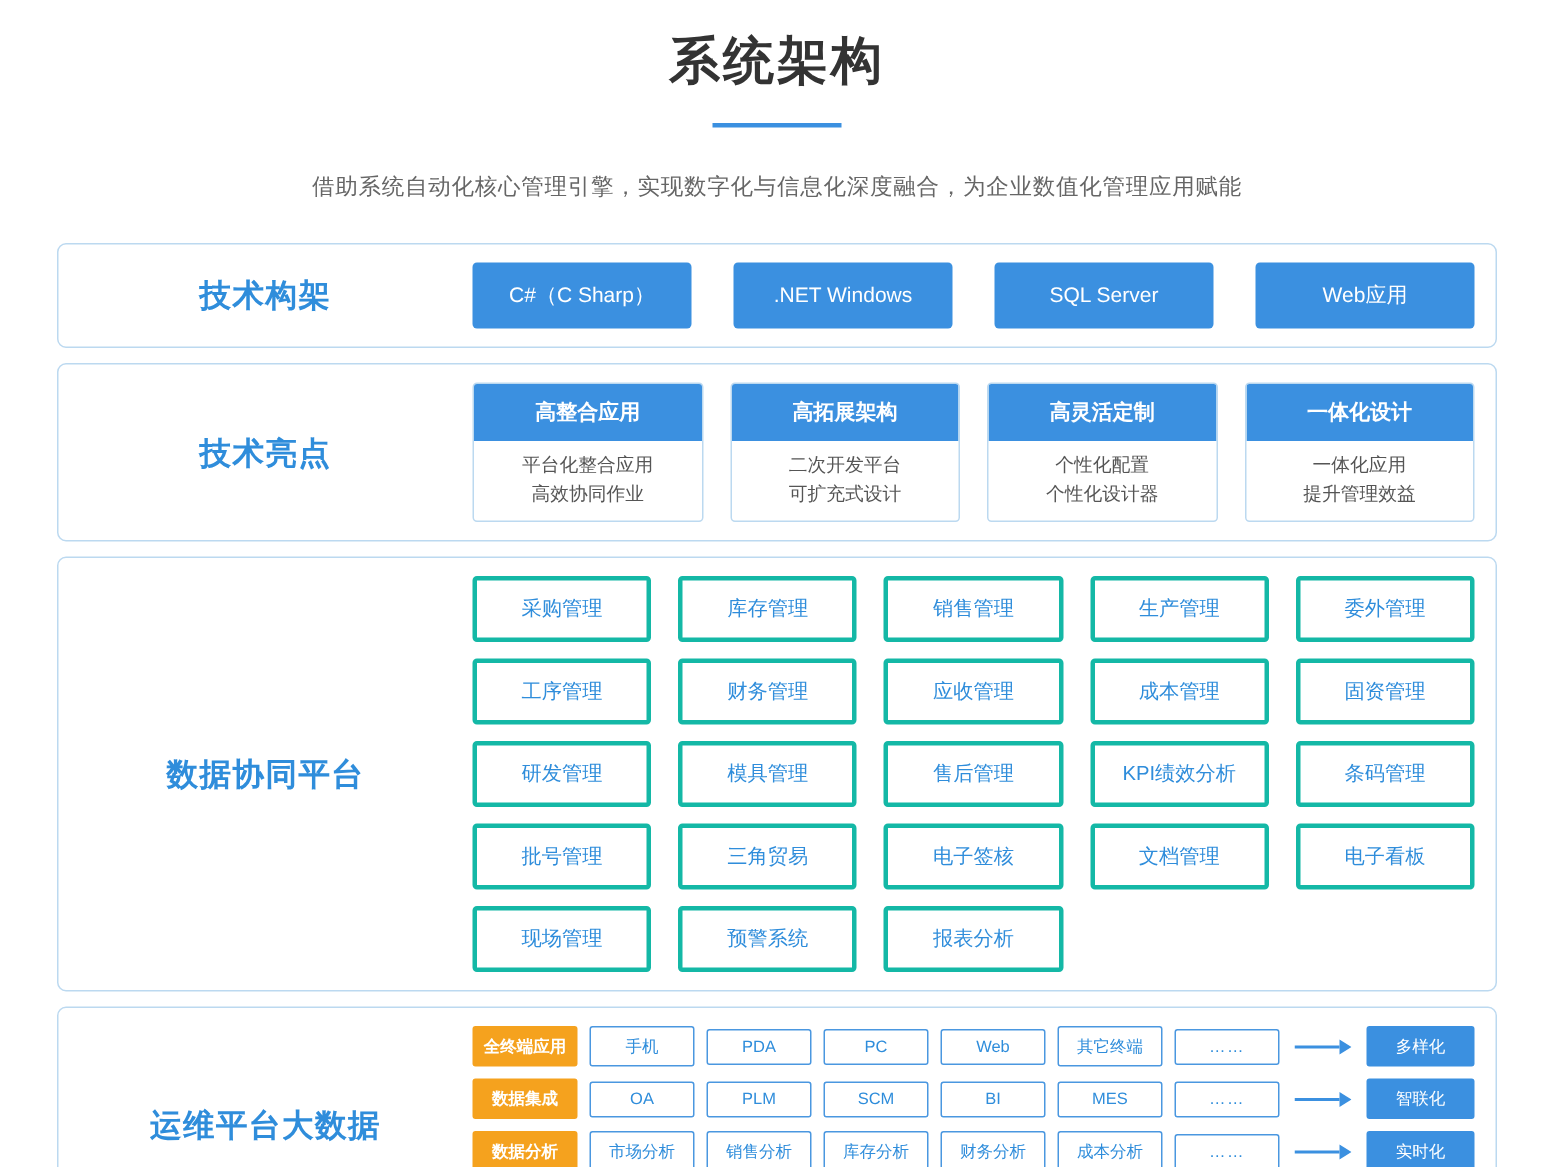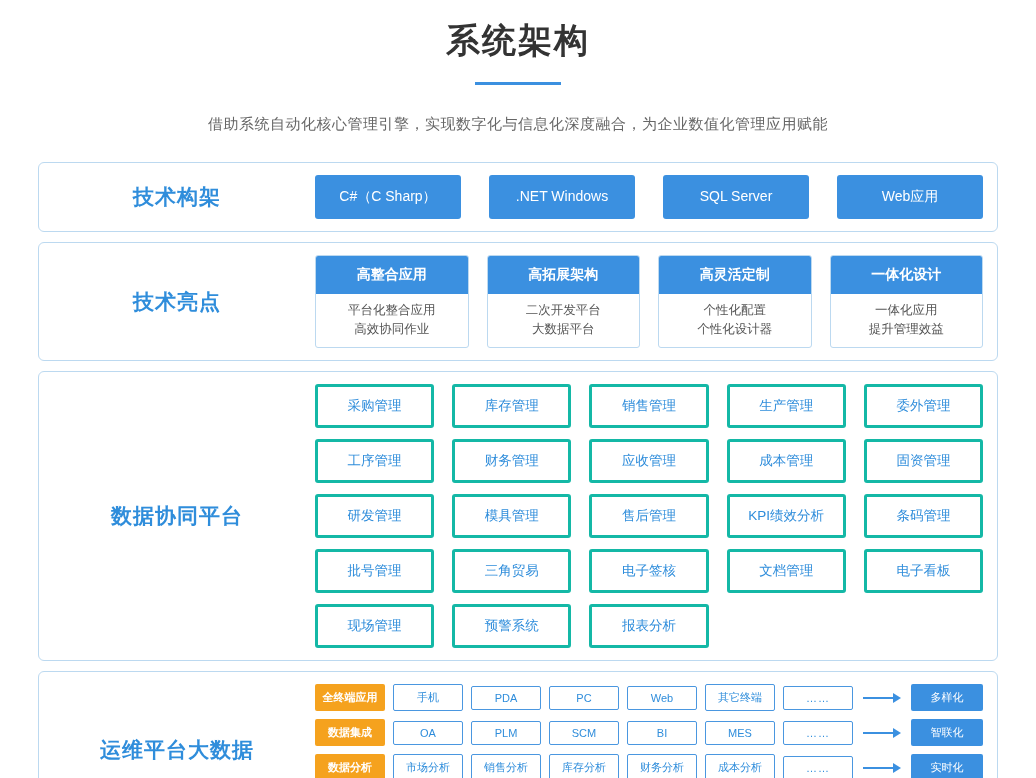--- a/index.html
+++ b/index.html
@@ -213,21 +213,21 @@
             <div class="high-lines">
               <div class="high-line">平台化整合应用</div>
               <div class="high-line">高效协同作业</div>
             </div>
           </div>
 
           <div class="high-card">
             <div class="high-head">高拓展架构</div>
             <div class="high-lines">
               <div class="high-line">二次开发平台</div>
-              <div class="high-line">大数据平台</div>
+              <div class="high-line">可扩充式设计</div>
             </div>
           </div>
 
           <div class="high-card">
             <div class="high-head">高灵活定制</div>
             <div class="high-lines">
               <div class="high-line">个性化配置</div>
               <div class="high-line">个性化设计器</div>
             </div>
           </div>

